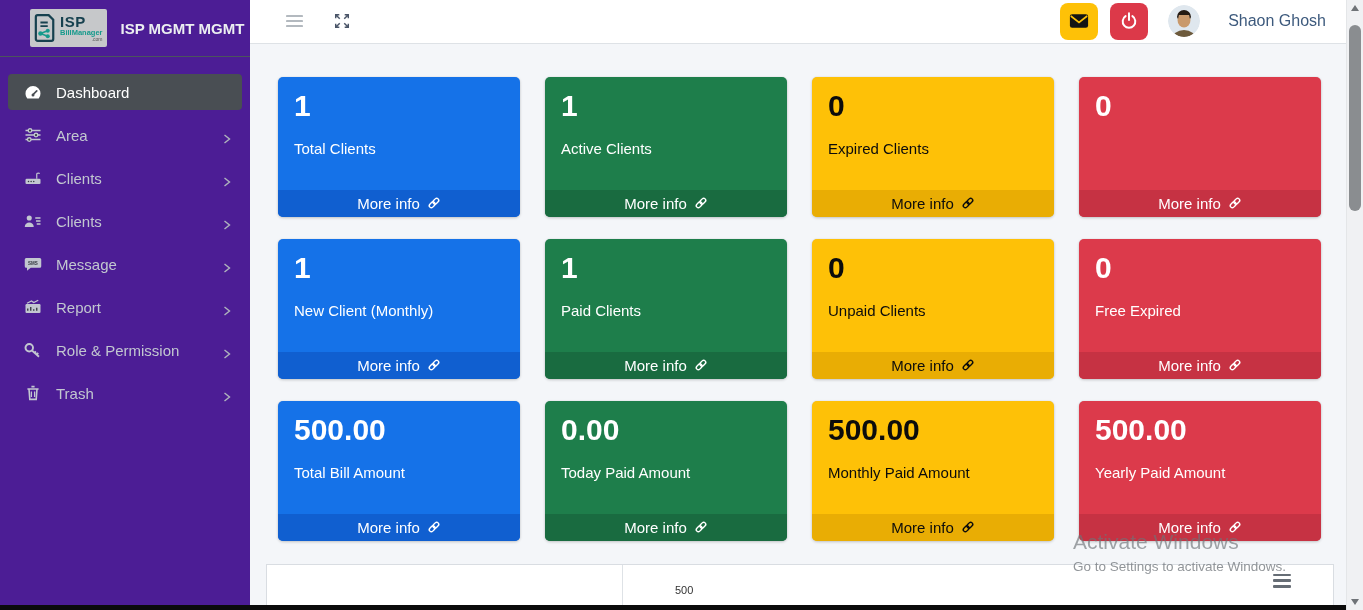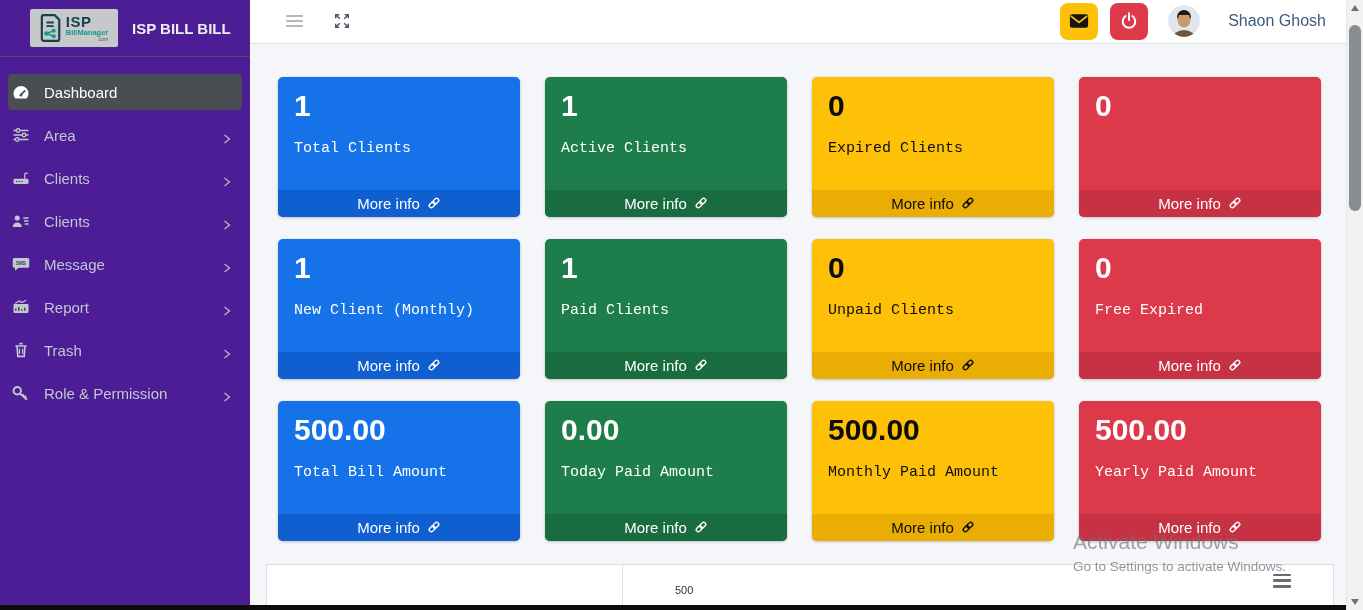--- a/index.html
+++ b/index.html
@@ -13,21 +13,21 @@
   .brand { height:57px; display:flex; align-items:center; padding:0 16px 0 30px; border-bottom:1px solid #4b545c; cursor:pointer; }
   .brand-logo { width:88px; height:38px; background:#c6c8ca; border-radius:2px; display:flex; align-items:center; justify-content:center; gap:4px; padding:2px 4px; }
   .brand-logo svg { flex:0 0 auto; }
   .logo-text { line-height:1; text-align:left; }
   .logo-isp { font-size:15px; font-weight:bold; color:#17414f; letter-spacing:0.5px; }
   .logo-bm { font-size:7.5px; font-weight:bold; color:#169a8c; }
   .logo-com { font-size:5px; color:#555; text-align:right; }
   .brand-title { color:#eceff1; font-weight:bold; font-size:15px; margin-left:14px; white-space:nowrap; }
 
   .menu { padding:17px 8px 8px 8px; display:flex; flex-direction:column; }
-  .menu-item { display:flex; align-items:center; height:36px; margin-bottom:7px; padding:0 10px 0 2px; border-radius:4px; font-size:15px; color:#c2c7d0; cursor:pointer; }
+  .menu-item { display:flex; align-items:center; height:36px; margin-bottom:7px; padding:0 10px 0 14px; border-radius:4px; font-size:15px; color:#c2c7d0; cursor:pointer; }
   .menu-item.active { background:#494e53; color:#ffffff; }
   .menu-item .mi-icon { width:22px; height:18px; margin-right:12px; display:flex; align-items:center; justify-content:center; color:inherit; }
   .menu-item .mi-label { flex:1; }
   .menu-item .chev { width:10px; height:10px; color:#b0b5bd; }
 
   
   .main { flex:1; display:flex; flex-direction:column; background:#f4f6f9; position:relative; }
   .topbar { height:57px; background:#ffffff; border-bottom:1px solid #dee2e6; display:flex; align-items:center; padding:0 14px 0 30px; }
   .tb-icon-btn { background:none; border:none; cursor:pointer; display:flex; align-items:center; justify-content:center; padding:6px; }
   .tb-spacer { flex:1; }
@@ -37,21 +37,21 @@
   .user { display:flex; align-items:center; margin-left:20px; cursor:pointer; }
   .avatar { width:32px; height:32px; border-radius:50%; overflow:hidden; }
   .user-name { font-size:16px; color:#3d5a7d; margin-left:28px; margin-right:6px; }
 
   
   .content { padding:33px 25px 0 28px; }
   .grid { display:grid; grid-template-columns:repeat(4, 1fr); column-gap:25px; row-gap:22px; }
   .card { height:140px; border-radius:5px; display:flex; flex-direction:column; overflow:hidden; box-shadow:0 0 1px rgba(0,0,0,.12), 0 1px 3px rgba(0,0,0,.2); }
   .card .body { flex:1; padding:10px 16px 0 16px; }
   .card .num { font-size:30px; font-weight:bold; line-height:1.25; }
-  .card .lbl { font-size:15px; margin-top:16px;font-family:Liberation Mono, monospace; }
+  .card .lbl { font-size:15px; margin-top:16px; }
   .card .foot { height:27px; display:flex; align-items:center; justify-content:center; gap:7px; font-size:15px; text-decoration:none; cursor:pointer; }
   .card.blue  { background:#1572e8; color:#fff; } .card.blue  .foot { background:#105fd0; color:#fff; }
   .card.green { background:#1e7e4b; color:#fff; } .card.green .foot { background:#196b40; color:#fff; }
   .card.yellow{ background:#fec107; color:#0c0c0c; } .card.yellow .foot { background:#e9ad04; color:#0c0c0c; }
   .card.red   { background:#dc3a4b; color:#fff; } .card.red   .foot { background:#c63243; color:#fff; }
   .link-ic { width:14px; height:14px; }
 
   
   .panel { margin:23px 12px 0 16px; background:#fff; border:1px solid #d9dde2; height:60px; position:relative; }
   .panel-left-box { position:absolute; left:0; top:0; width:356px; height:60px; border-right:1px solid #dee2e6; background:#fff; }
@@ -88,21 +88,21 @@
             <circle cx="15" cy="18" r="2.2" fill="#169a8c"></circle>
             <circle cx="15" cy="24" r="2.2" fill="#169a8c"></circle>
           <path d="M7 21l8-3M7 21l8 3" stroke="#169a8c" stroke-width="1.6"></path>
         </svg>
         <div class="logo-text">
           <div class="logo-isp">ISP</div>
           <div class="logo-bm">BillManager</div>
           <div class="logo-com">.com</div>
         </div>
       </div>
-      <div class="brand-title">ISP BILL BILL</div>
+      <div class="brand-title">ISP MGMT MGMT</div>
     </div>
 
     <nav class="menu">
 
       <div class="menu-item active">
         <span class="mi-icon">
           <svg width="18" height="16" viewBox="0 0 24 20">
               <path d="M12 2a10 10 0 0 0-10 10c0 2.5 1 4.8 2.4 6.5h15.2A10 10 0 0 0 22 12 10 10 0 0 0 12 2z" fill="currentColor"></path>
               <path d="M12 13.5l5-5" stroke="#494e53" stroke-width="2.2" stroke-linecap="round"></path>
               <circle cx="12" cy="14" r="2" fill="#494e53"></circle>
@@ -188,41 +188,41 @@
         <span class="mi-label">Report</span>
         <span class="chev">
           <svg width="10" height="10" viewBox="0 0 10 10">
               <path d="M2.5 1l5 4-5 4" fill="none" stroke="currentColor" stroke-width="1.4"></path>
             </svg>
         </span>
       </div>
 
       <div class="menu-item">
         <span class="mi-icon">
+          <svg width="18" height="16" viewBox="0 0 24 20">
+              <circle cx="7" cy="7" r="5" fill="none" stroke="currentColor" stroke-width="2.6"></circle>
+              <path d="M11 11l9 8M17 16l2-2M14 14l2-2" stroke="currentColor" stroke-width="2.4"></path>
+            </svg>
+        </span>
+        <span class="mi-label">Role &amp; Permission</span>
+        <span class="chev">
+          <svg width="10" height="10" viewBox="0 0 10 10">
+              <path d="M2.5 1l5 4-5 4" fill="none" stroke="currentColor" stroke-width="1.4"></path>
+            </svg>
+        </span>
+      </div>
+
+      <div class="menu-item">
+        <span class="mi-icon">
           <svg width="16" height="16" viewBox="0 0 20 20">
               <path d="M3 5h14M8 2h4M5 5l1 13h8l1-13" fill="none" stroke="currentColor" stroke-width="2"></path>
               <path d="M8 8v7M12 8v7" stroke="currentColor" stroke-width="1.6"></path>
             </svg>
         </span>
         <span class="mi-label">Trash</span>
-        <span class="chev">
-          <svg width="10" height="10" viewBox="0 0 10 10">
-              <path d="M2.5 1l5 4-5 4" fill="none" stroke="currentColor" stroke-width="1.4"></path>
-            </svg>
-        </span>
-      </div>
-
-      <div class="menu-item">
-        <span class="mi-icon">
-          <svg width="18" height="16" viewBox="0 0 24 20">
-              <circle cx="7" cy="7" r="5" fill="none" stroke="currentColor" stroke-width="2.6"></circle>
-              <path d="M11 11l9 8M17 16l2-2M14 14l2-2" stroke="currentColor" stroke-width="2.4"></path>
-            </svg>
-        </span>
-        <span class="mi-label">Role &amp; Permission</span>
         <span class="chev">
           <svg width="10" height="10" viewBox="0 0 10 10">
               <path d="M2.5 1l5 4-5 4" fill="none" stroke="currentColor" stroke-width="1.4"></path>
             </svg>
         </span>
       </div>
 
     </nav>
   </aside>
 

